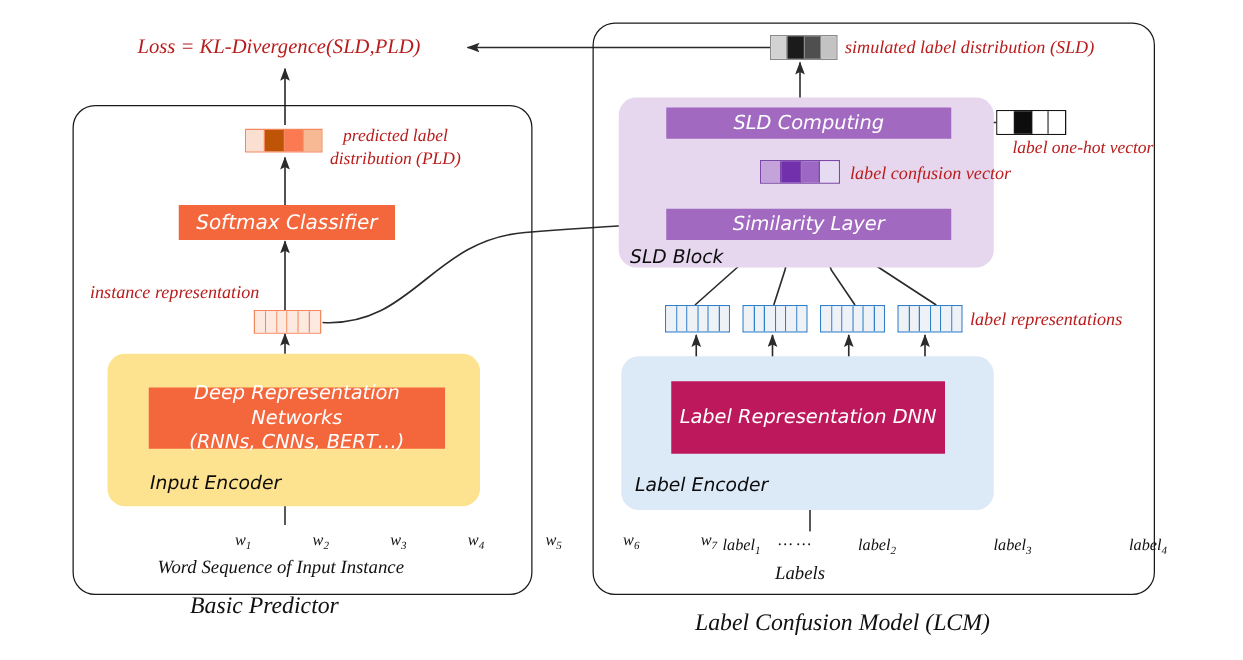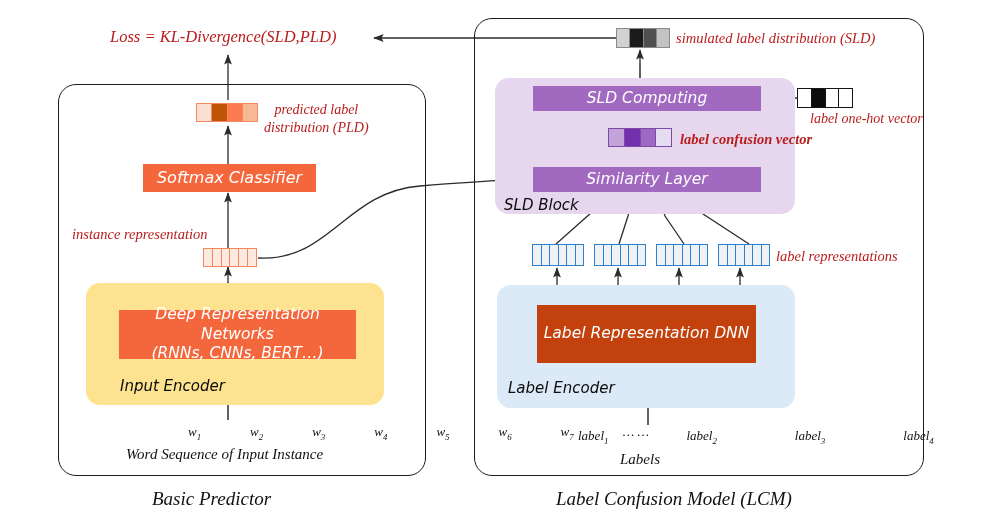--- a/index.html
+++ b/index.html
@@ -14,21 +14,21 @@
   .encoder{position:absolute;border-radius:14px;}
   .encoder-input{background:#fde38f;}
   .encoder-label{background:#dce9f7;}
   .encoder-sld{background:#e6d7ef;}
 
   
   .procbox{position:absolute;display:flex;align-items:center;justify-content:center;
            color:#ffffff;font-style:italic;text-align:center;line-height:1.25;
            font-family:"DejaVu Sans", sans-serif;}
   .proc-orange{background:#f4663c;}
-  .proc-blue{background:#c2410c;}
+  .proc-blue{background:#be185d;}
   .proc-purple{background:#a169c0;}
 
   
   .enc-caption{position:absolute;font-family:"DejaVu Sans", sans-serif;
                font-weight:normal;font-style:italic;color:#0b0b0b;white-space:nowrap;text-align:center;}
 
   
   .vec{position:absolute;display:flex;box-sizing:border-box;}
   .vec .cell{flex:1 1 auto;height:100%;box-sizing:border-box;}
   .vec.orange-outline{border:1px solid #f4895f;}
@@ -185,21 +185,21 @@
   <div class="procbox proc-purple" style="left:533px;top:86px;width:228px;height:25px;font-size:15.5px;">
     <span>SLD Computing</span>
   </div>
 
   <div class="vec purple-outline" style="left:608px;top:128px;width:64px;height:19px;">
     <div class="cell" style="background:#c3a3da;"></div>
     <div class="cell" style="background:#7230ad;"></div>
     <div class="cell" style="background:#9d68c4;"></div>
     <div class="cell" style="background:#e6dcf2;"></div>
   </div>
-  <div class="note" style="left:680px;top:130px;font-size:14.5px;font-weight:bold;">label confusion vector</div>
+  <div class="note" style="left:680px;top:130px;font-size:14.5px;">label confusion vector</div>
 
   <div class="procbox proc-purple" style="left:533px;top:167px;width:228px;height:25px;font-size:15.5px;">
     <span>Similarity Layer</span>
   </div>
   <div class="enc-caption" style="left:504px;top:196px;font-size:15px;">SLD Block</div>
 
   <div class="vec black-outline" style="left:797px;top:88px;width:56px;height:20px;">
     <div class="cell" style="background:#ffffff;"></div>
     <div class="cell" style="background:#0d0d0d;"></div>
     <div class="cell" style="background:#ffffff;"></div>
@@ -248,16 +248,16 @@
   <div class="enc-caption" style="left:508px;top:379px;font-size:15px;">Label Encoder</div>
 
   <div class="tokens" style="left:538px;top:428px;font-size:13px;gap:38px;">
     <span>label<sub>1</sub></span>
     <span>label<sub>2</sub></span>
     <span>label<sub>3</sub></span>
     <span>label<sub>4</sub></span>
   </div>
   <div class="big-caption" style="left:620px;top:451px;font-size:15px;">Labels</div>
 
-  <div class="big-caption" style="left:152px;top:488px;font-size:19px;font-style:italic;">Basic Predictor</div>
+  <div class="big-caption" style="left:152px;top:474px;font-size:19px;font-style:italic;">Basic Predictor</div>
   <div class="big-caption" style="left:556px;top:488px;font-size:19px;">Label Confusion Model (LCM)</div>
 
 </div>
 
 </body></html>

